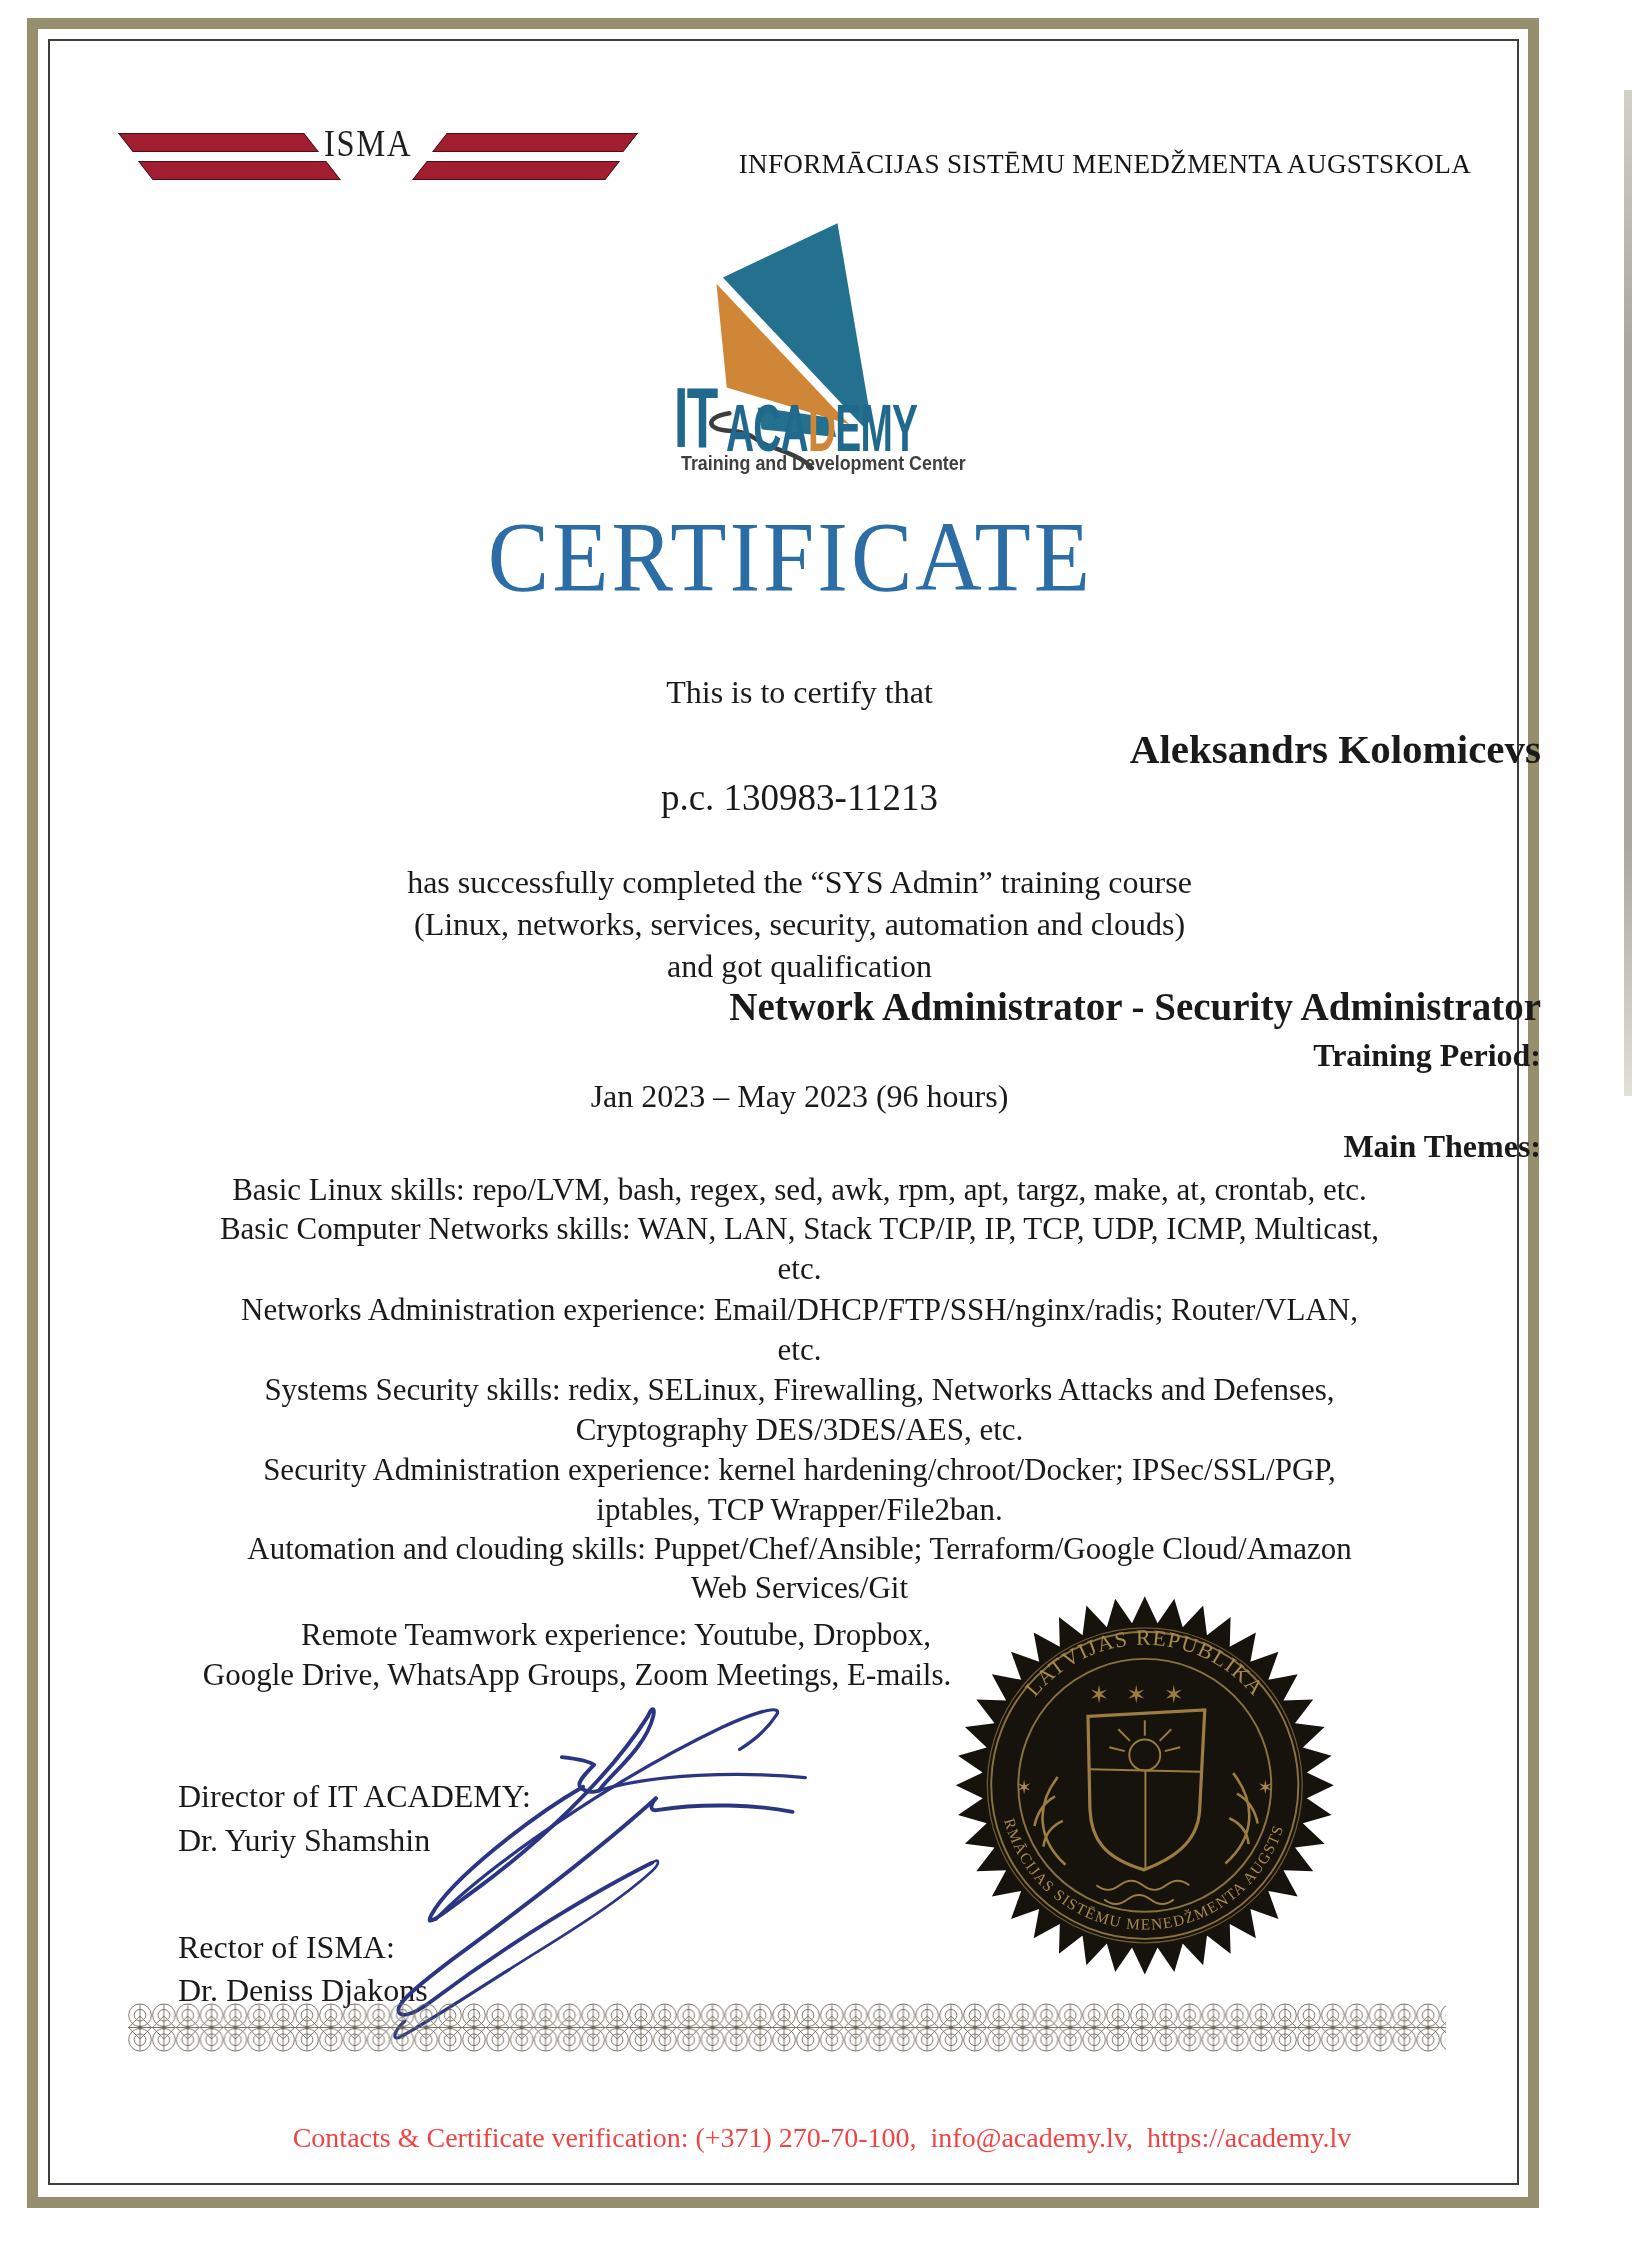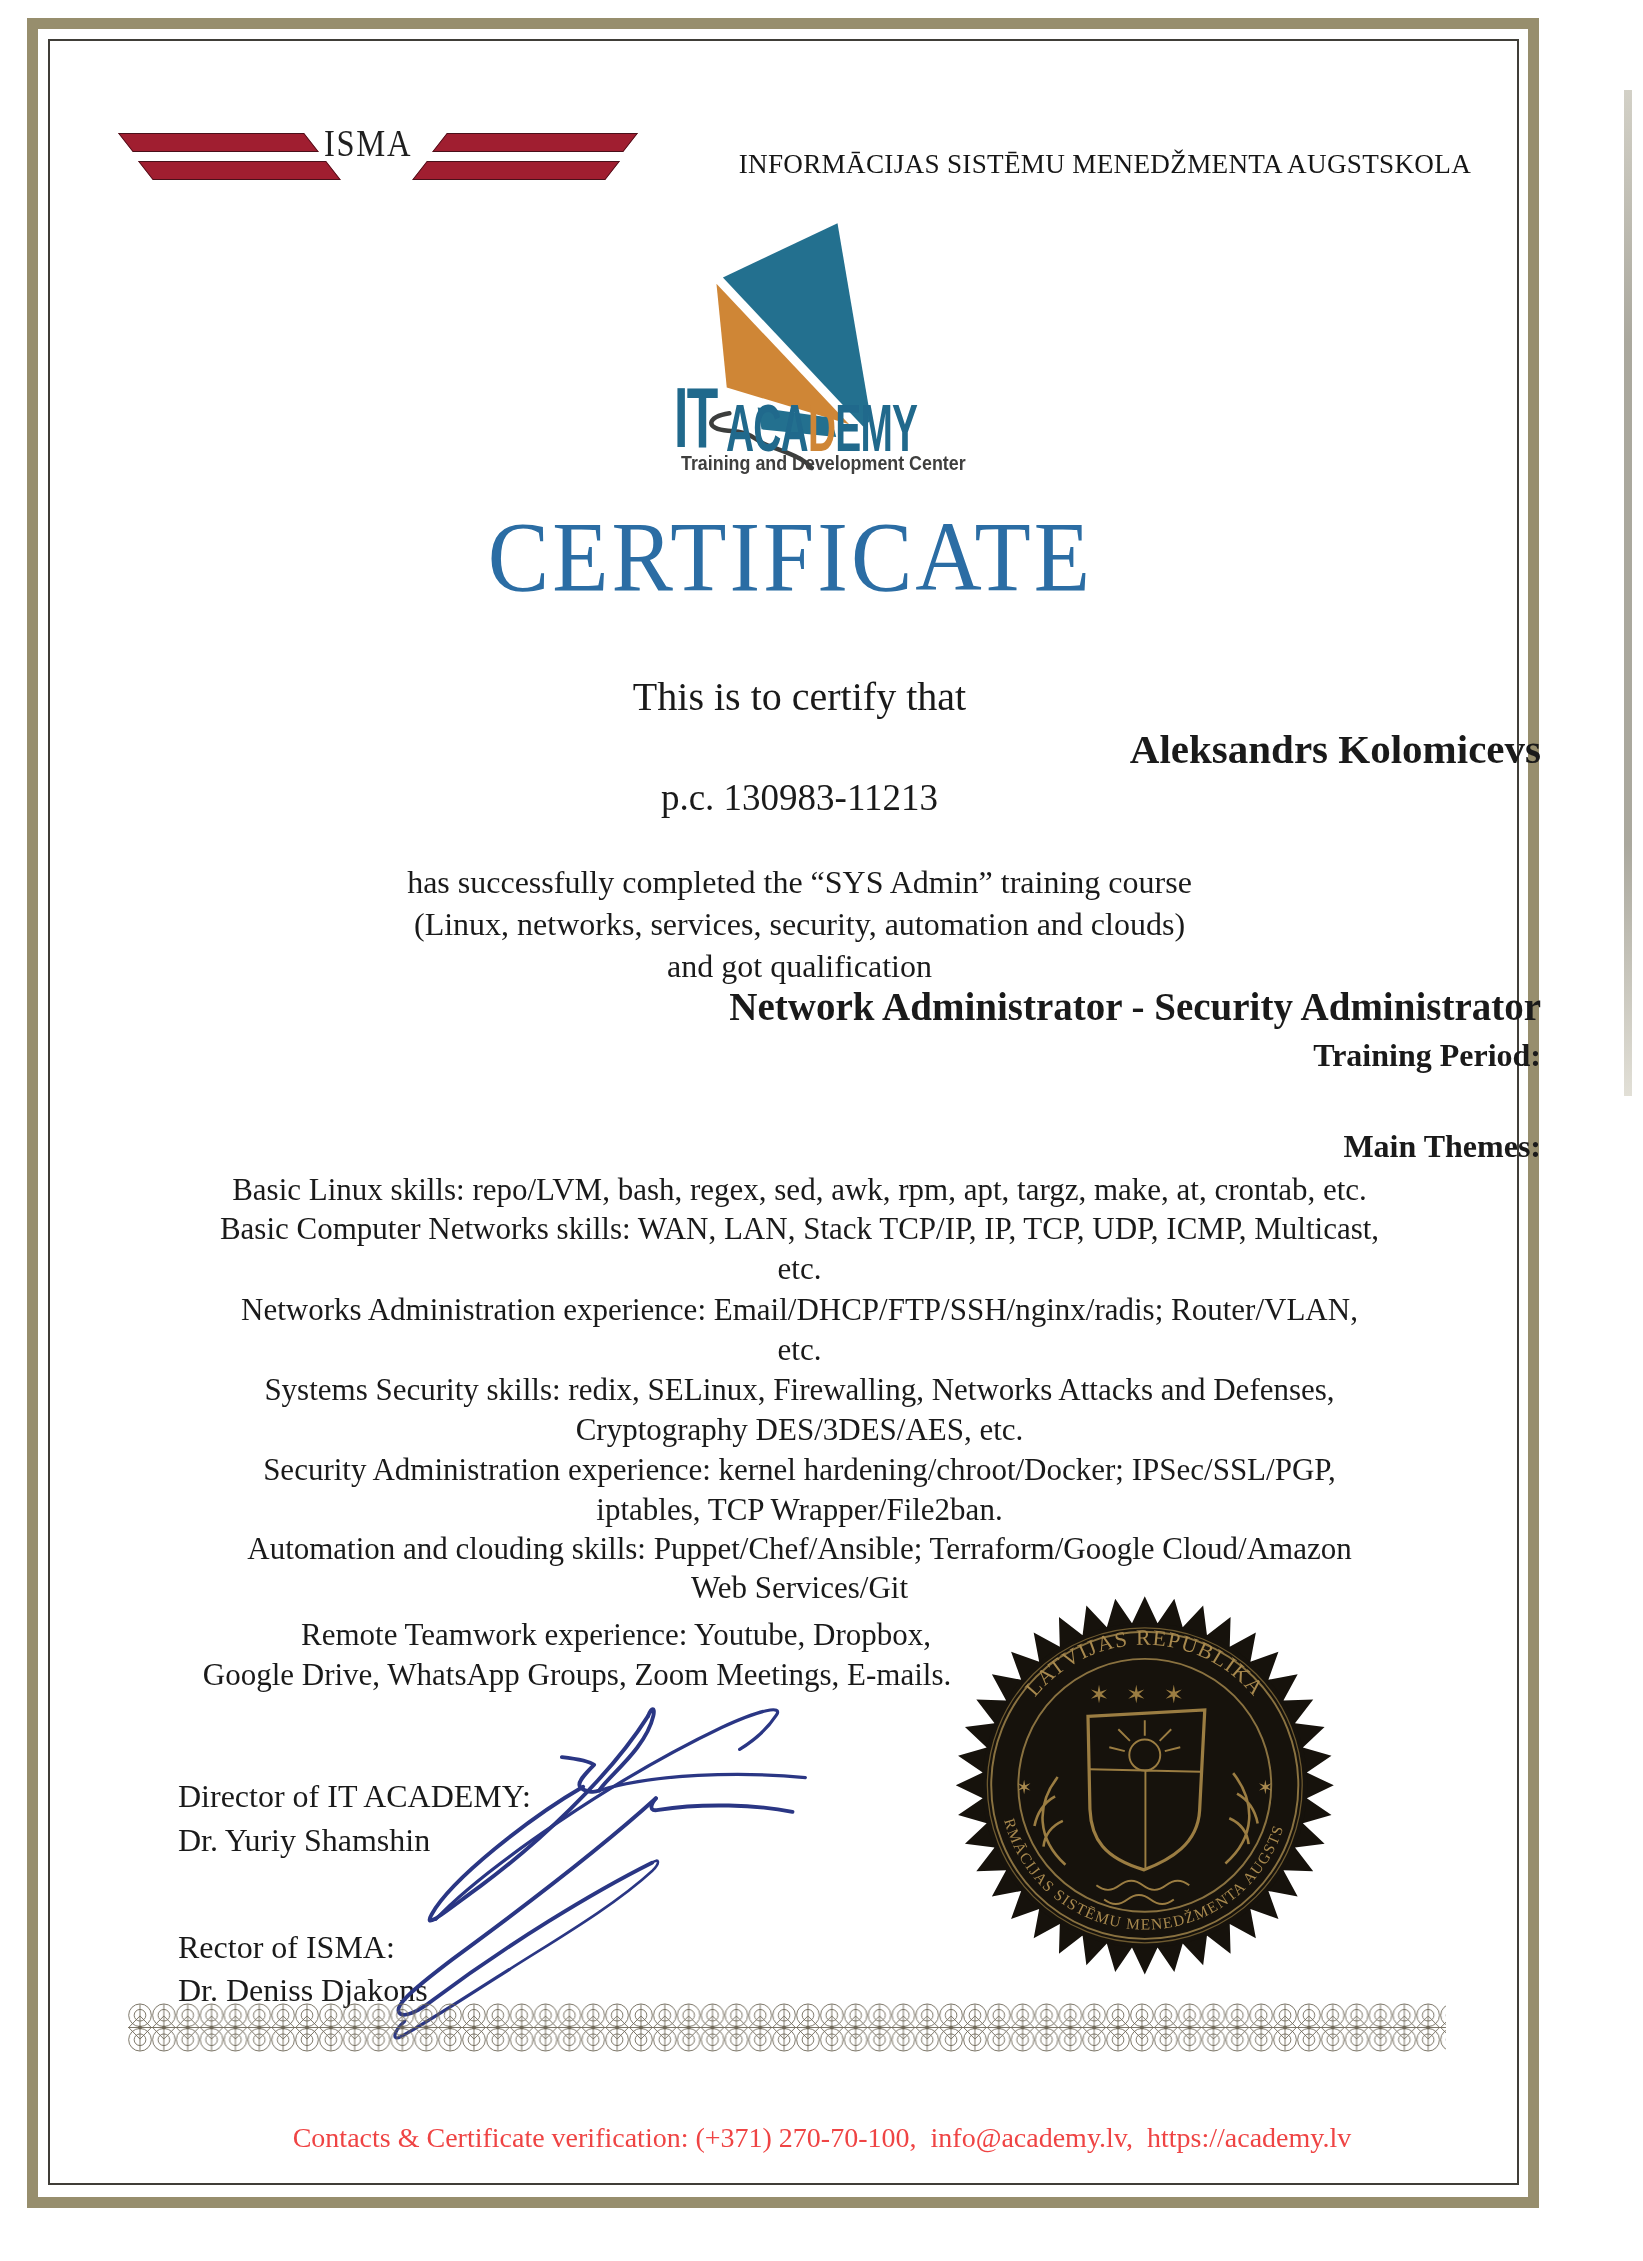--- a/index.html
+++ b/index.html
@@ -33,21 +33,21 @@
            transform:scaleX(.58);transform-origin:0 0;white-space:nowrap;}
   .logo-academy .d{color:#cf8636;}
   .logo-tagline{position:absolute;left:681px;top:451px;width:232px;text-align:center;
            font-family:"Liberation Sans",sans-serif;font-weight:bold;font-size:21px;
            color:#3f3f3e;transform:scaleX(.85);transform-origin:0 0;white-space:nowrap;}
   
   .title-row{position:absolute;left:12px;width:1556px;top:507px;text-align:center;}
   .title-row span{display:inline-block;font-size:99px;letter-spacing:3.2px;color:#2b6da4;
                   transform:scaleX(.93);line-height:1;}
   .line{position:absolute;left:58px;width:1483px;text-align:center;line-height:1.15;}
-  .fs56{font-size:40px;} .fs64{font-size:41px;} .fs58{font-size:37px;text-align:center;}
+  .fs56{font-size:32px;} .fs64{font-size:41px;} .fs58{font-size:37px;text-align:center;}
   .fs50{font-size:32px;} .fs60{font-size:39px;} .fs48{font-size:31px;}
   .bold{font-weight:bold;text-align:right;}
   .shift1{padding-right:367px;box-sizing:border-box;}
   .shift2{padding-right:445px;box-sizing:border-box;}
   
   .sig-label{position:absolute;left:178px;font-size:32px;white-space:nowrap;}
   .sig-svg{position:absolute;left:348px;top:1650px;}
   
   .seal-svg{position:absolute;left:948px;top:1586px;}
   .band-svg{position:absolute;left:128px;top:2003px;}
@@ -86,20 +86,21 @@
 
   <div class="line fs56" style="top:674px">This is to certify that</div>
   <div class="line fs64 bold" style="top:726px">Aleksandrs Kolomicevs</div>
   <div class="line fs58" style="top:777px">p.c. 130983-11213</div>
 
   <div class="line fs50" style="top:864px">has successfully completed the “SYS Admin” training course</div>
   <div class="line fs50" style="top:906px">(Linux, networks, services, security, automation and clouds)</div>
   <div class="line fs50" style="top:948px">and got qualification</div>
   <div class="line fs60 bold" style="top:985px">Network Administrator - Security Administrator</div>
   <div class="line fs50 bold" style="top:1037px">Training Period:</div>
+  <div class="line fs50" style="top:1078px">Jan 2023 – May 2023 (96 hours)</div>
 
   <div class="line fs50 bold" style="top:1128px">Main Themes:</div>
   <div class="line fs48" style="top:1172px">Basic Linux skills: repo/LVM, bash, regex, sed, awk, rpm, apt, targz, make, at, crontab, etc.</div>
   <div class="line fs48" style="top:1211px">Basic Computer Networks skills: WAN, LAN, Stack TCP/IP, IP, TCP, UDP, ICMP, Multicast,</div>
   <div class="line fs48" style="top:1251px">etc.</div>
   <div class="line fs48" style="top:1292px">Networks Administration experience: Email/DHCP/FTP/SSH/nginx/radis; Router/VLAN,</div>
   <div class="line fs48" style="top:1332px">etc.</div>
   <div class="line fs48" style="top:1372px">Systems Security skills: redix, SELinux, Firewalling, Networks Attacks and Defenses,</div>
   <div class="line fs48" style="top:1412px">Cryptography DES/3DES/AES, etc.</div>
   <div class="line fs48" style="top:1452px">Security Administration experience: kernel hardening/chroot/Docker; IPSec/SSL/PGP,</div>

